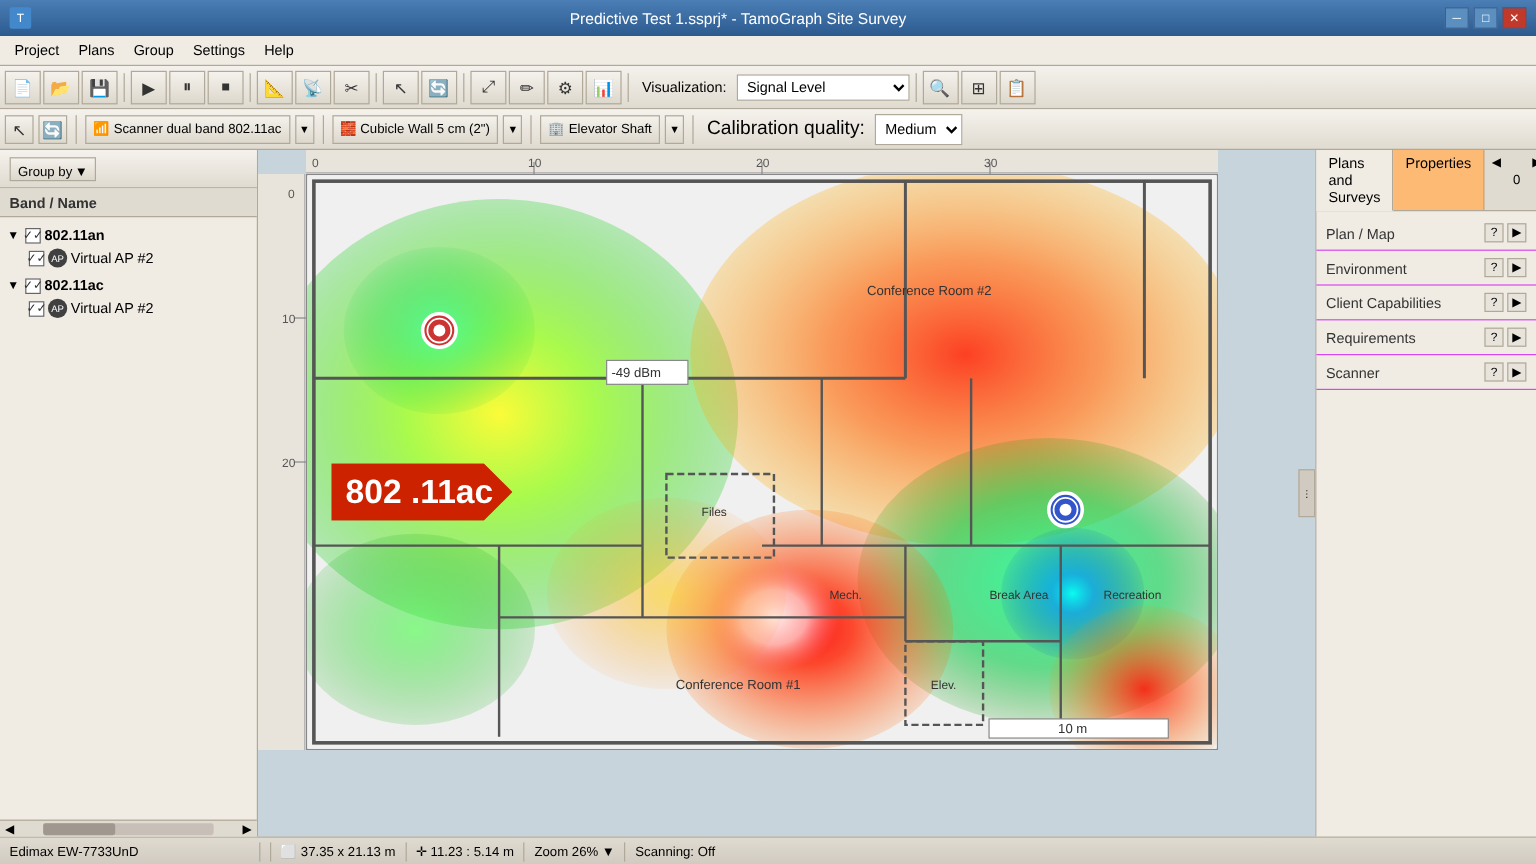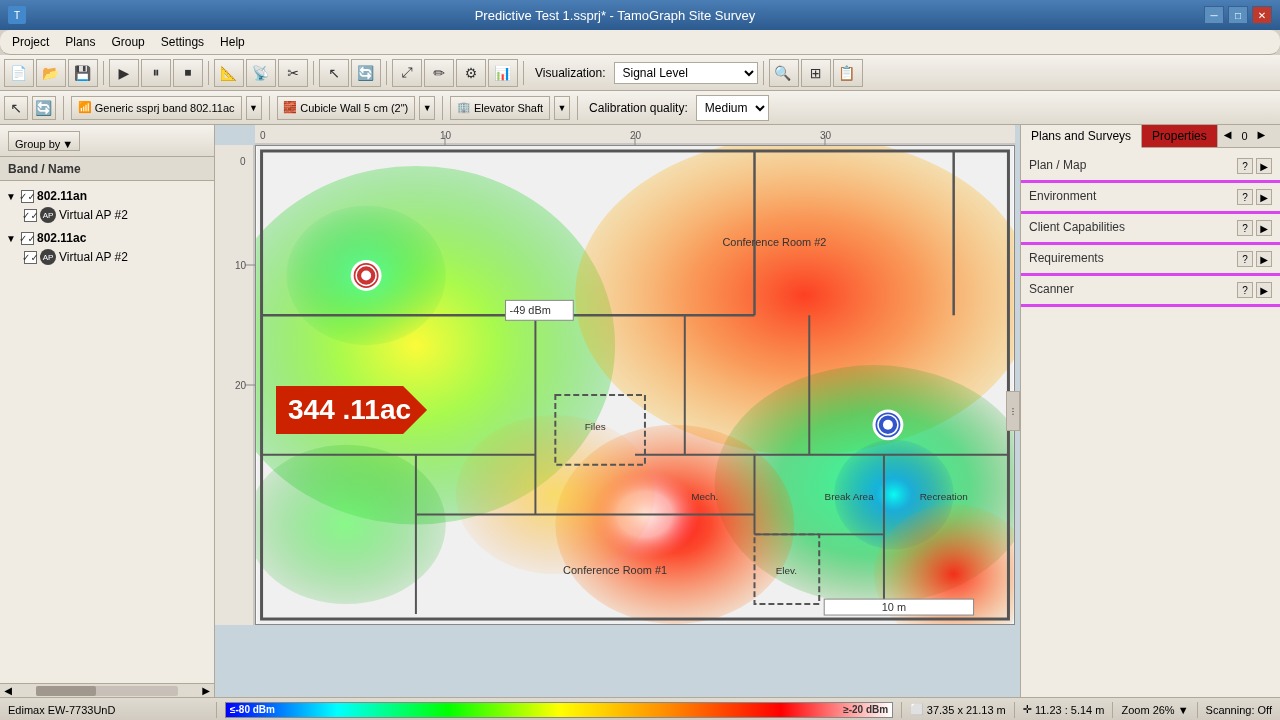--- a/index.html
+++ b/index.html
@@ -12,21 +12,21 @@
       padding: 0 8px; color: white; font-size: 13px;
     }
     #titlebar .title { flex: 1; text-align: center; }
     #titlebar .win-controls { display: flex; gap: 4px; }
     .win-btn { width: 20px; height: 18px; background: #5a8fc0; border: 1px solid #3a6090; color: white; font-size: 10px; cursor: pointer; display: flex; align-items: center; justify-content: center; }
     .win-btn.close { background: #c0392b; }
 
     
     #menubar {
       height: 24px; background: #f0ece4; border-bottom: 1px solid #b0a898;
-      display: flex; align-items: center; padding: 12px 4px; border-radius: 10px;
+      display: flex; align-items: center; padding: 12px 4px;
     }
     .menu-item { padding: 2px 8px; cursor: pointer; font-size: 12px; color: #000; }
 
     
     #toolbar1 {
       height: 36px; background: linear-gradient(to bottom, #f5f2ed, #e0dbd0);
       border-bottom: 1px solid #b0a898; display: flex; align-items: center;
       padding: 0 4px; gap: 2px;
     }
     .tb-btn {
@@ -46,21 +46,21 @@
       height: 34px; background: linear-gradient(to bottom, #f5f2ed, #e0dbd0);
       border-bottom: 1px solid #b0a898; display: flex; align-items: center;
       padding: 0 4px; gap: 4px;
     }
     .small-btn {
       height: 24px; padding: 0 6px; background: linear-gradient(to bottom, #f5f2ed, #ddd8cc);
       border: 1px solid #b0a898; cursor: pointer; font-size: 11px; display: flex;
       align-items: center; gap: 3px; white-space: nowrap;
     }
     .dropdown-btn { width: 16px; height: 24px; background: linear-gradient(to bottom, #f5f2ed, #ddd8cc); border: 1px solid #b0a898; cursor: pointer; display: flex; align-items: center; justify-content: center; font-size: 9px; }
-    .qual-label { font-size: 12px; padding: 0 4px; }
+    .qual-label { font-size: 16px; padding: 0 4px; }
     .qual-select { height: 26px; padding: 3px 4px; border: 1px solid #b0a898; background: white; font-size: 12px; }
 
     
     #main { display: flex; height: calc(720px - 30px - 24px - 36px - 34px - 24px); }
 
     
     #left-panel {
       width: 215px; background: #f0ece4; border-right: 1px solid #b0a898;
       display: flex; flex-direction: column;
     }
@@ -91,29 +91,29 @@
 
     
     #h-scroll { height: 14px; background: #e0dbd0; border-top: 1px solid #b0a898; display: flex; align-items: center; }
     #h-scroll-track { flex: 1; height: 10px; background: #c8c0b8; margin: 0 20px; border-radius: 2px; position: relative; }
     #h-scroll-thumb { position: absolute; left: 0; width: 60px; height: 10px; background: #a0988e; border-radius: 2px; }
 
     
     #canvas-area { flex: 1; background: #c8d4dc; overflow: hidden; position: relative; }
 
     
-    #right-panel { width: 260px; background: #f0ece4; border-left: 1px solid #b0a898; }
+    #right-panel { width: 184px; background: #f0ece4; border-left: 1px solid #b0a898; }
     #right-tabs { display: flex; border-bottom: 1px solid #b0a898; background: #e0dbd0; }
-    .right-tab { padding: 4px 10px; font-size: 12px; cursor: pointer; border-right: 1px solid #b0a898; background: #b91c1c; }
+    .right-tab { padding: 4px 10px; font-size: 12px; cursor: pointer; border-right: 1px solid #b0a898; background: #fdba74; }
     .right-tab.active { background: #f0ece4; border-bottom: 1px solid #f0ece4; margin-bottom: -1px; }
     .right-tab-arrow { padding: 4px 6px; font-size: 10px; cursor: pointer; }
     .right-panel-content { padding: 4px 0; }
     .panel-row {
-      display: flex; align-items: flex-start; justify-content: space-between;
-      padding: 6px 8px; border-bottom: 3px solid #d946ef; cursor: pointer;
+      display: flex; align-items: flex-end; justify-content: space-between;
+      padding: 6px 8px; border-bottom: 1px solid #d946ef; cursor: pointer;
     }
     .panel-row-label { font-size: 12px; color: #333; }
     .panel-row-icons { display: flex; gap: 3px; }
     .panel-icon { width: 16px; height: 16px; border: 1px solid #b0a898; background: #e8e4dc; display: flex; align-items: center; justify-content: center; font-size: 10px; cursor: pointer; }
 
     
     #statusbar {
       height: 24px; background: linear-gradient(to bottom, #e0dbd0, #d0cac0);
       border-top: 1px solid #b0a898; display: flex; align-items: center;
       padding: 0 8px; gap: 8px; font-size: 11px;
@@ -216,21 +216,21 @@
   <div class="tb-btn">⊞</div>
   <div class="tb-btn">📋</div>
 </div>
 
 <div id="toolbar2">
   <div class="tb-btn" style="width:24px;height:24px;">↖</div>
   <div class="tb-btn" style="width:24px;height:24px;">🔄</div>
   <div class="tb-separator"></div>
   <div class="small-btn">
     <span>📶</span>
-    <span>Generic ssprj band 802.11ac</span>
+    <span>Scanner dual band 802.11ac</span>
   </div>
   <div class="dropdown-btn">▼</div>
   <div class="tb-separator"></div>
   <div class="small-btn">
     <span>🧱</span>
     <span>Cubicle Wall 5 cm (2")</span>
   </div>
   <div class="dropdown-btn">▼</div>
   <div class="tb-separator"></div>
   <div class="small-btn">
@@ -440,21 +440,21 @@
 
         <rect x="250" y="155" width="68" height="20" fill="white" stroke="#888" stroke-width="1"></rect>
         <text x="254" y="169" font-size="11" fill="#333">-49 dBm</text>
 
         <rect x="570" y="455" width="150" height="16" fill="white" stroke="#888" stroke-width="1"></rect>
         <text x="640" y="467" font-size="11" fill="#333" text-anchor="middle">10 m</text>
       </svg>
 
       <div class="big-arrow" style="left: 20px; top: 240px;">
         <div class="arrow-shape">
-          <span>344 .11ac</span>
+          <span>802 .11ac</span>
         </div>
       </div>
     </div>
 
     <div id="resize-handle-h">⋮</div>
   </div>
 
   <div id="right-panel">
     <div id="right-tabs">
       <div class="right-tab active">Plans and Surveys</div>
@@ -499,25 +499,20 @@
           <div class="panel-icon">▶</div>
         </div>
       </div>
     </div>
   </div>
 </div>
 
 <div id="statusbar">
   <span class="status-device">Edimax EW-7733UnD</span>
   <div class="status-sep"></div>
-  <div class="status-colorbar">
-    <div class="colorbar-gradient"></div>
-    <div class="colorbar-label-left">≤-80 dBm</div>
-    <div class="colorbar-label-right">≥-20 dBm</div>
-  </div>
   <div class="status-sep"></div>
   <div class="status-dims">
     <span>⬜</span>
     <span>37.35 x 21.13 m</span>
   </div>
   <div class="status-sep"></div>
   <div class="status-cursor">
     <span>✛</span>
     <span>11.23 : 5.14 m</span>
   </div>

